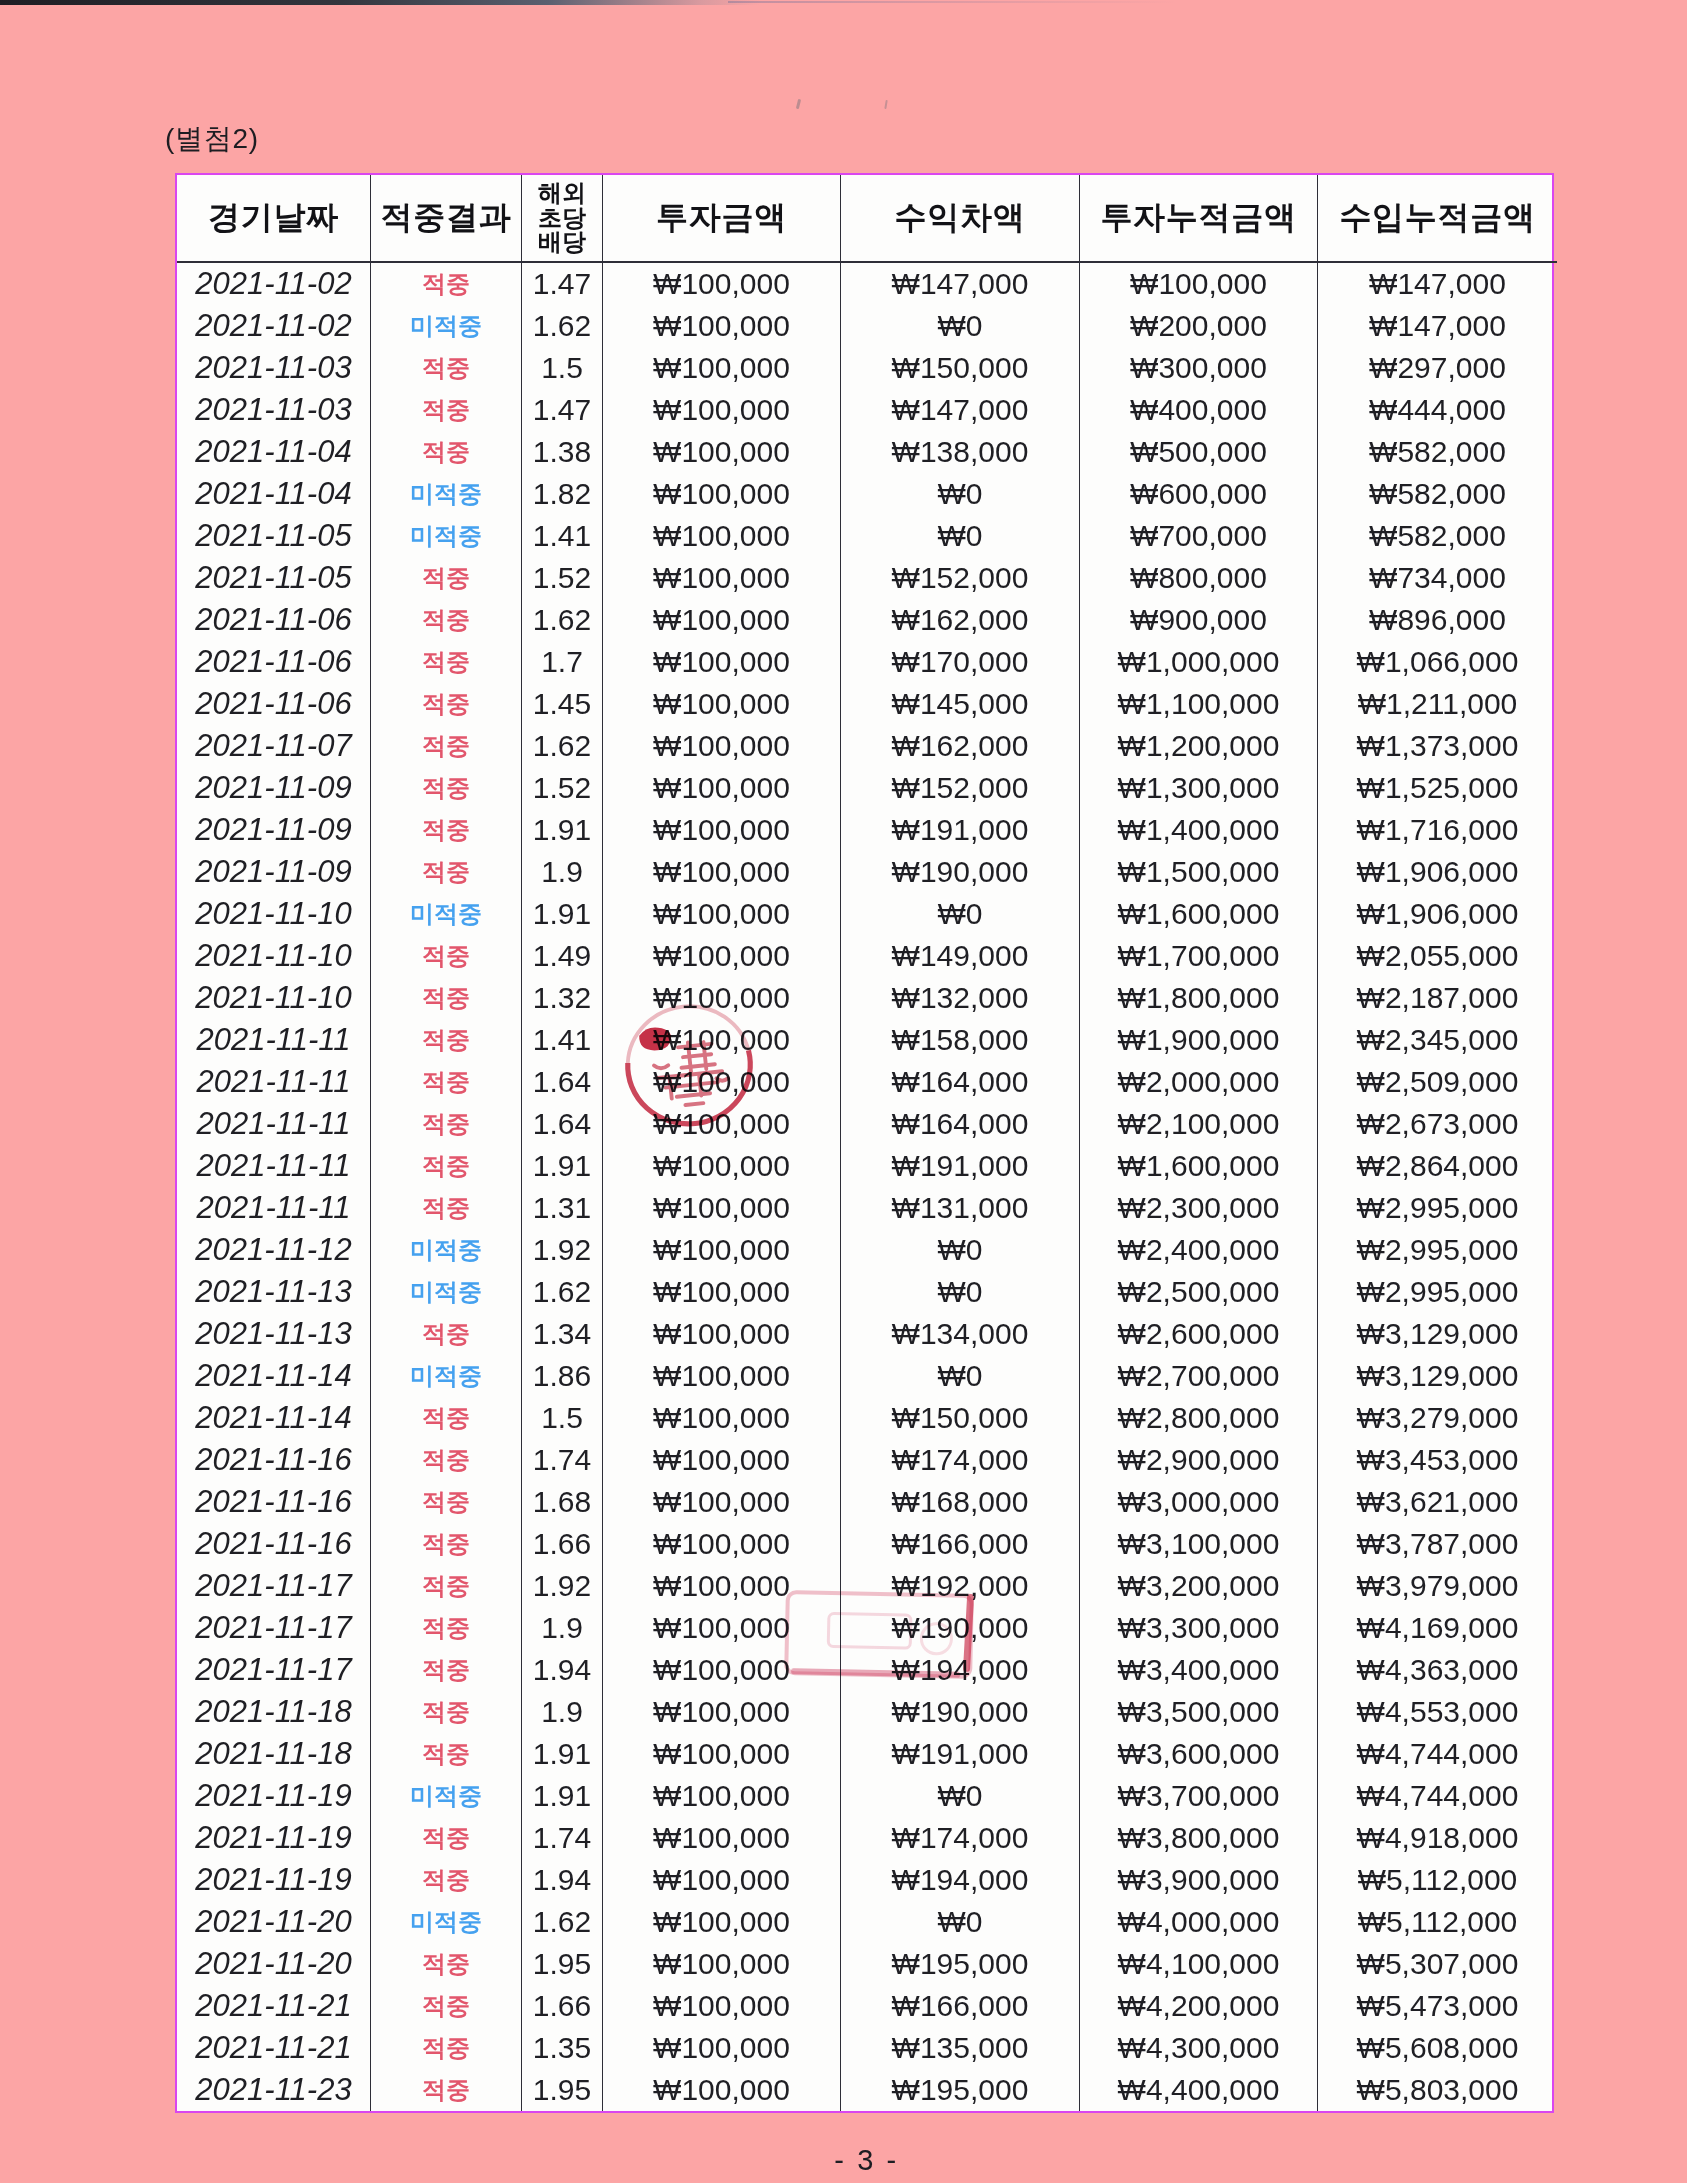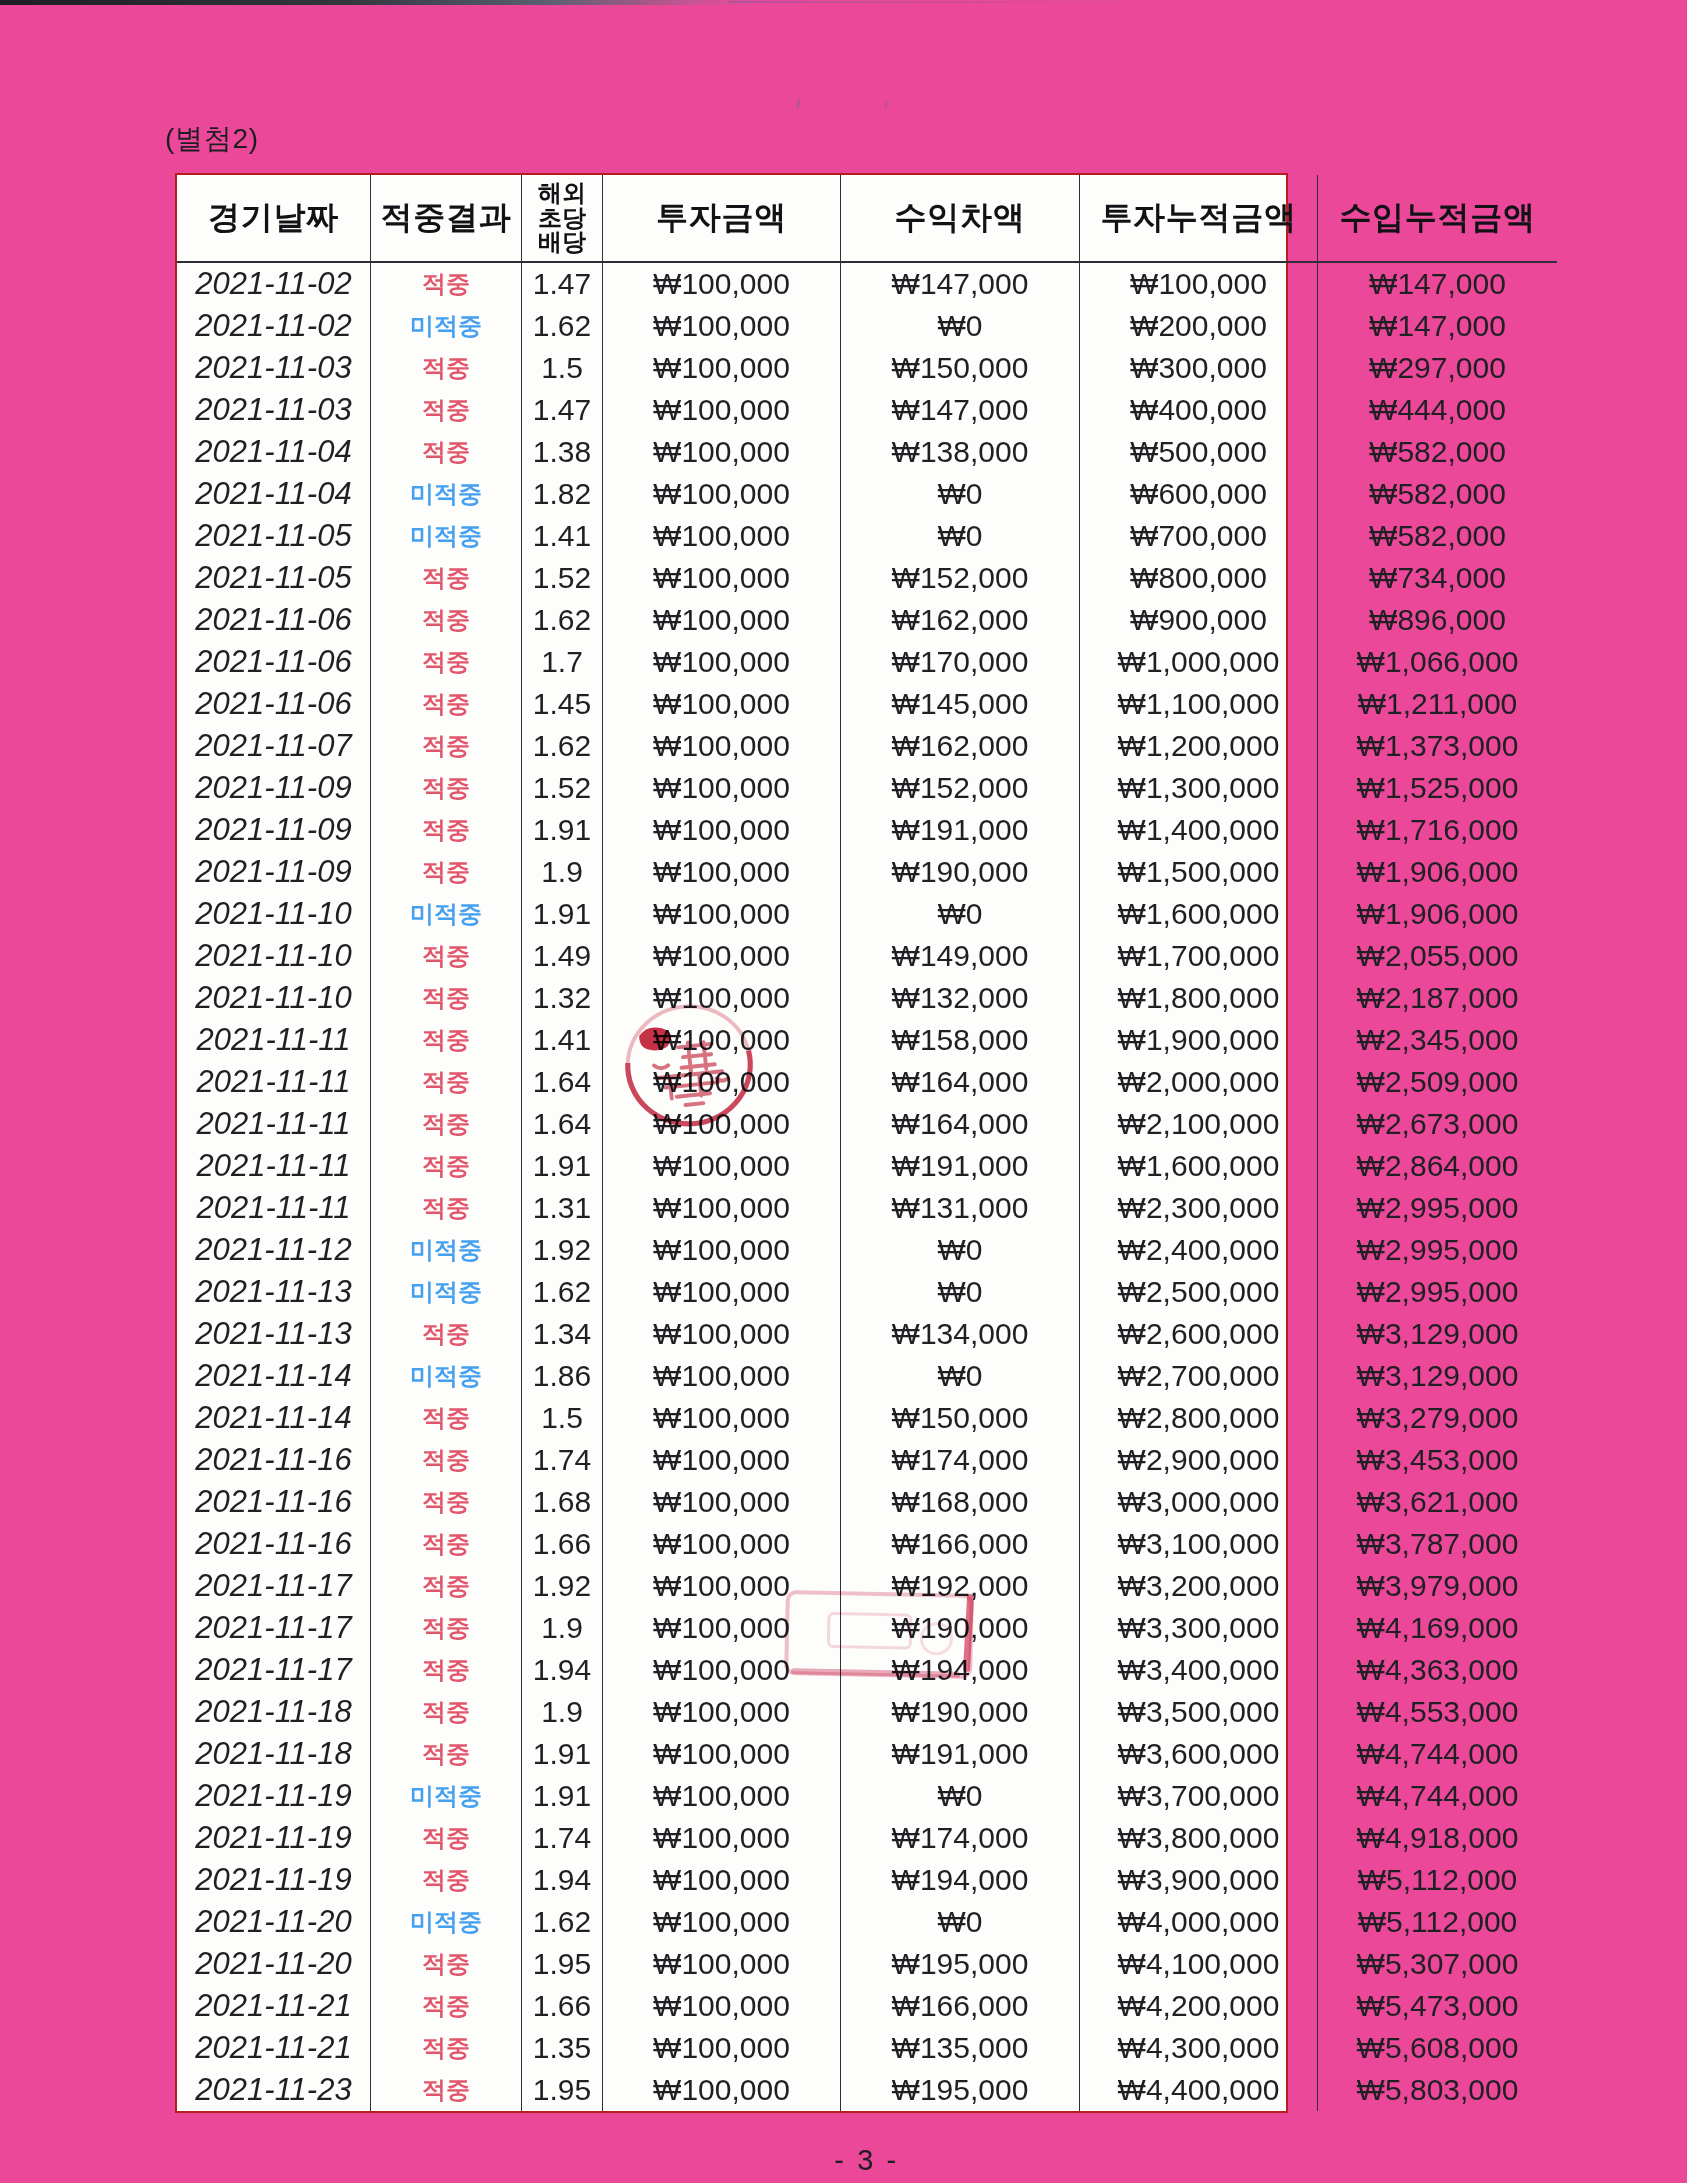--- a/index.html
+++ b/index.html
@@ -1,45 +1,45 @@
 <!DOCTYPE html>
 <html style="font-size:10.6px"><head>
 <meta charset="utf-8">
 <style>
   html,body{margin:0;padding:0;background:#e8e8e8;}
   .page{
     position:relative;
     width:1687px;height:2183px;
-    background:#ec4899;
+    background:#fca5a5;
     overflow:hidden;
     font-family:"Liberation Sans","DejaVu Sans",sans-serif;
     color:#222226;
   }
   
   .scanline-a{position:absolute;left:0;top:0;width:761px;height:4.6px;
     background:linear-gradient(90deg,#1e1e24 0%,#33363e 45%,#5a6070 72%,rgba(110,120,140,0.25) 92%,rgba(110,120,140,0) 100%);}
   .scanline-b{position:absolute;left:728px;top:0.7px;width:450px;height:2.6px;
     background:linear-gradient(90deg,rgba(80,100,150,0.35),rgba(80,100,150,0));}
   .smudge-1{position:absolute;left:797px;top:99px;width:2.6px;height:10px;background:rgba(110,110,120,0.45);transform:rotate(14deg);border-radius:1.3px;}
   .smudge-2{position:absolute;left:885px;top:100px;width:2px;height:9.3px;background:rgba(110,110,120,0.38);transform:rotate(9deg);border-radius:1.3px;}
 
   .attachment-label{
     position:absolute;left:165px;top:120px;
     font-size:28px;letter-spacing:0.7px;color:#1d1d22;
   }
 
   
   .grid-table{
     position:absolute;left:175px;top:173px;
-    width:1113px;
+    width:1379px;
     display:grid;
     grid-template-columns:194px 151px 81px 238px 239px 238px 239px;
     grid-template-rows:88px;
     grid-auto-rows:42px;
-    border:2px solid #b91c1c;
+    border:2px solid #d946ef;
     background:#fdfdfc;
     box-sizing:border-box;
   }
   .grid-table .cell{
     display:flex;align-items:center;justify-content:center;
     border-right:1.3px solid #2e2e38;
     border-bottom:1.3px solid #3a3a46;
     box-sizing:border-box;
     font-size:30px;
     color:#1f1f24;

